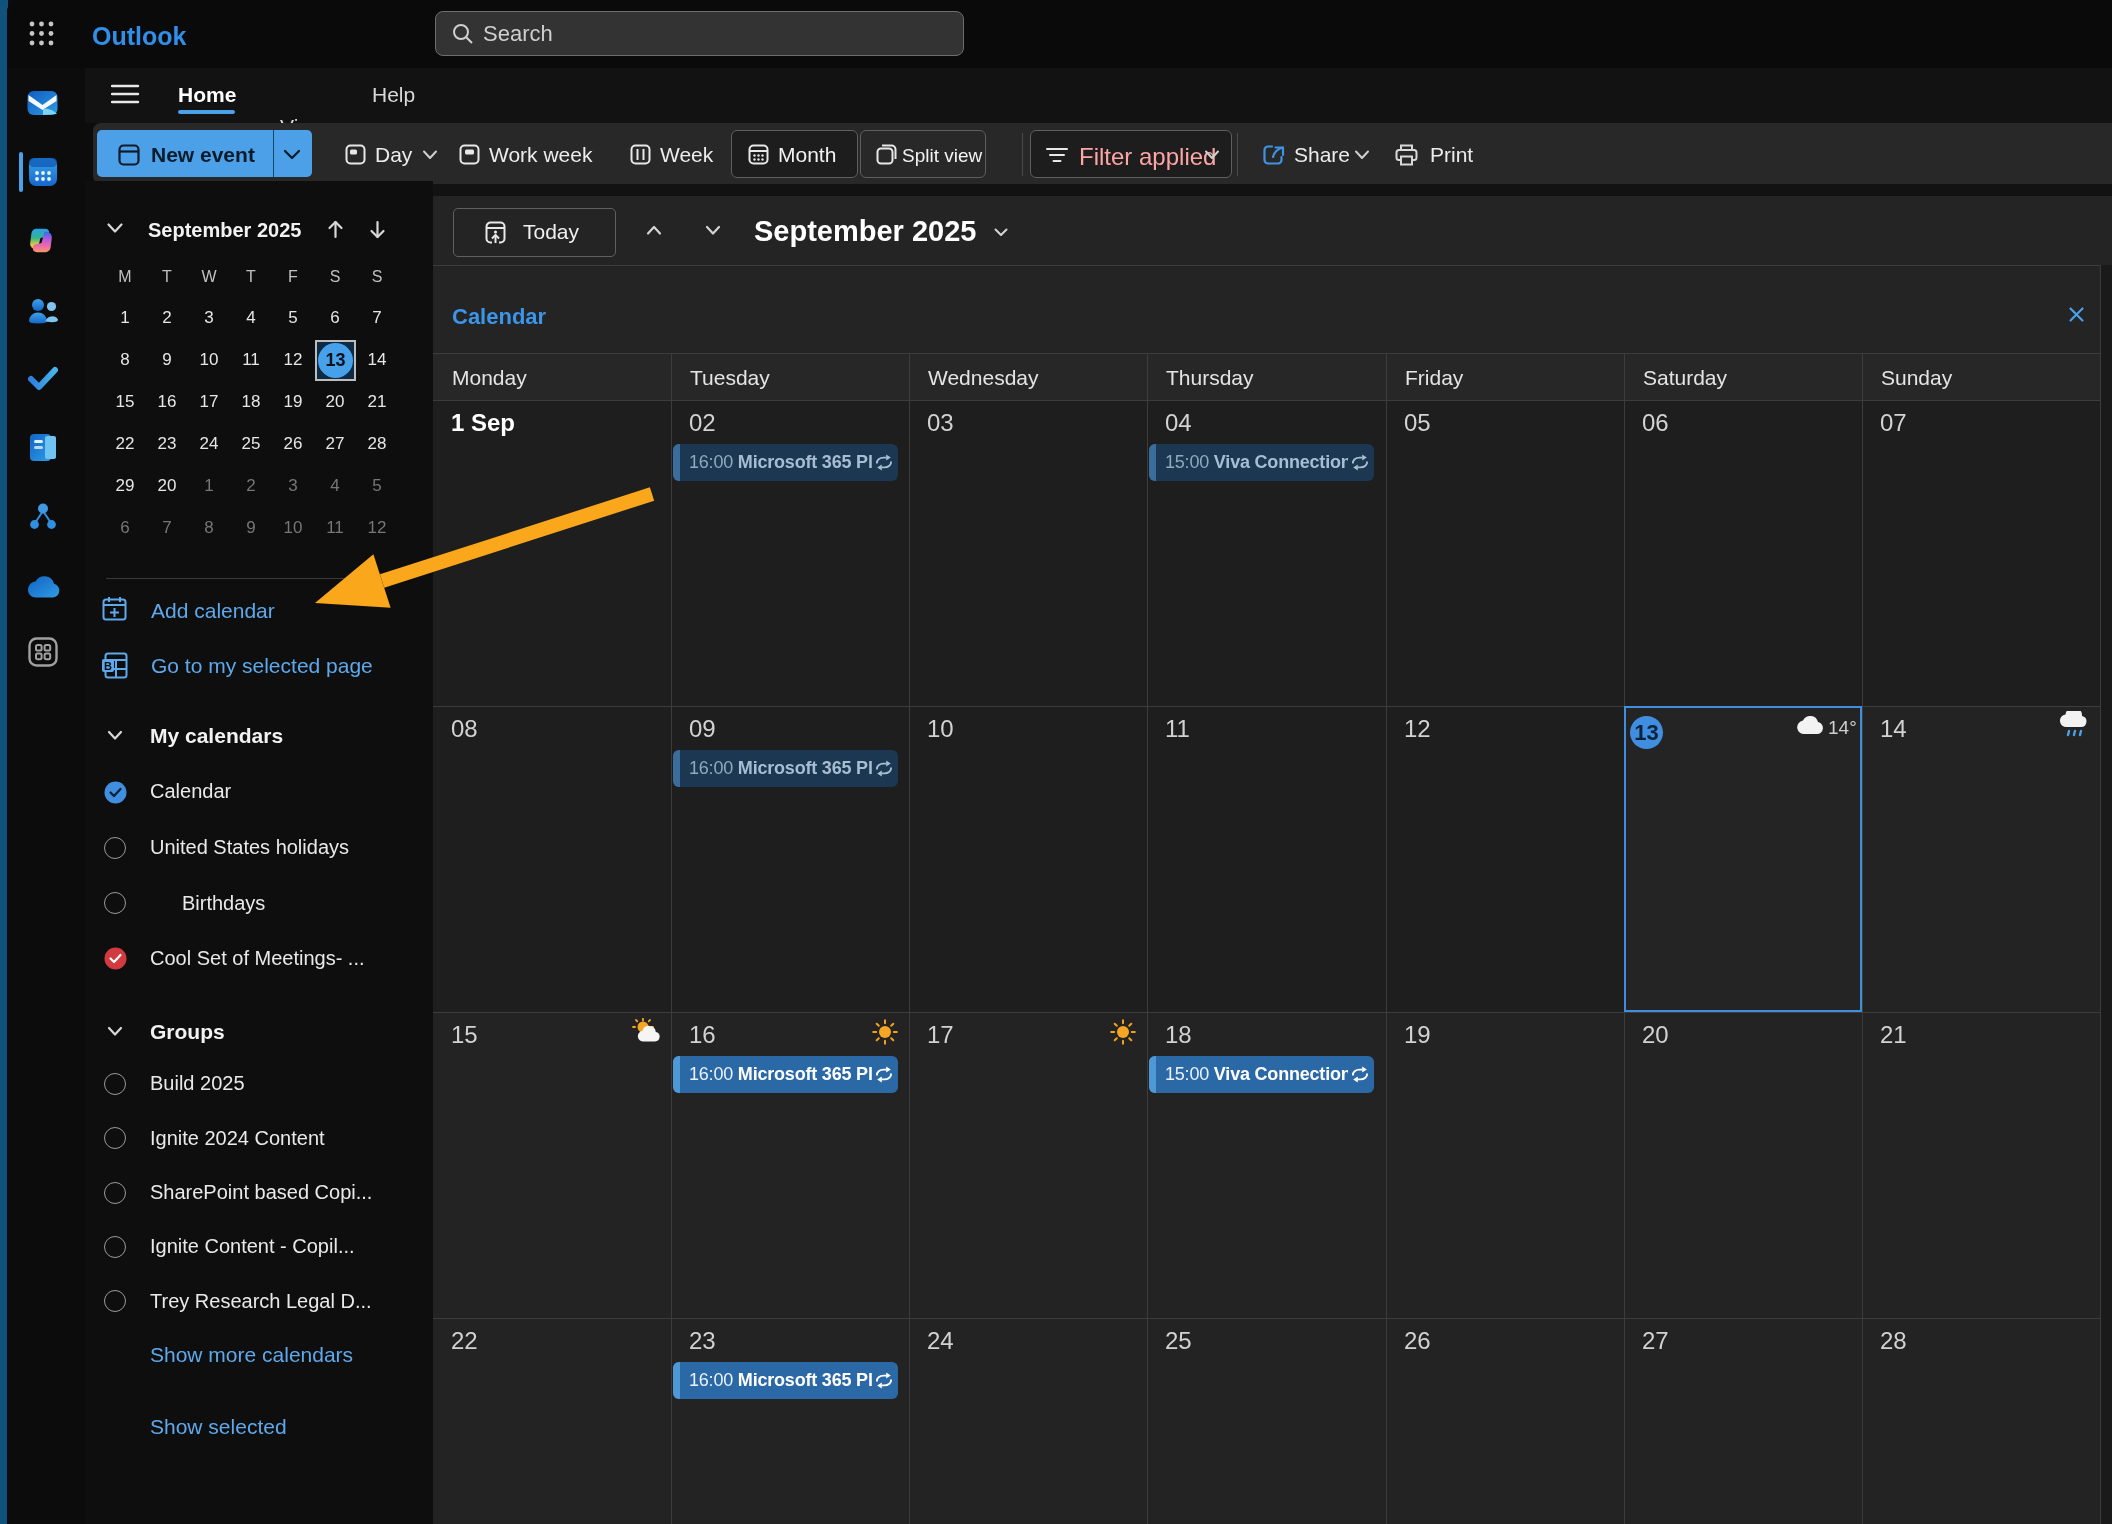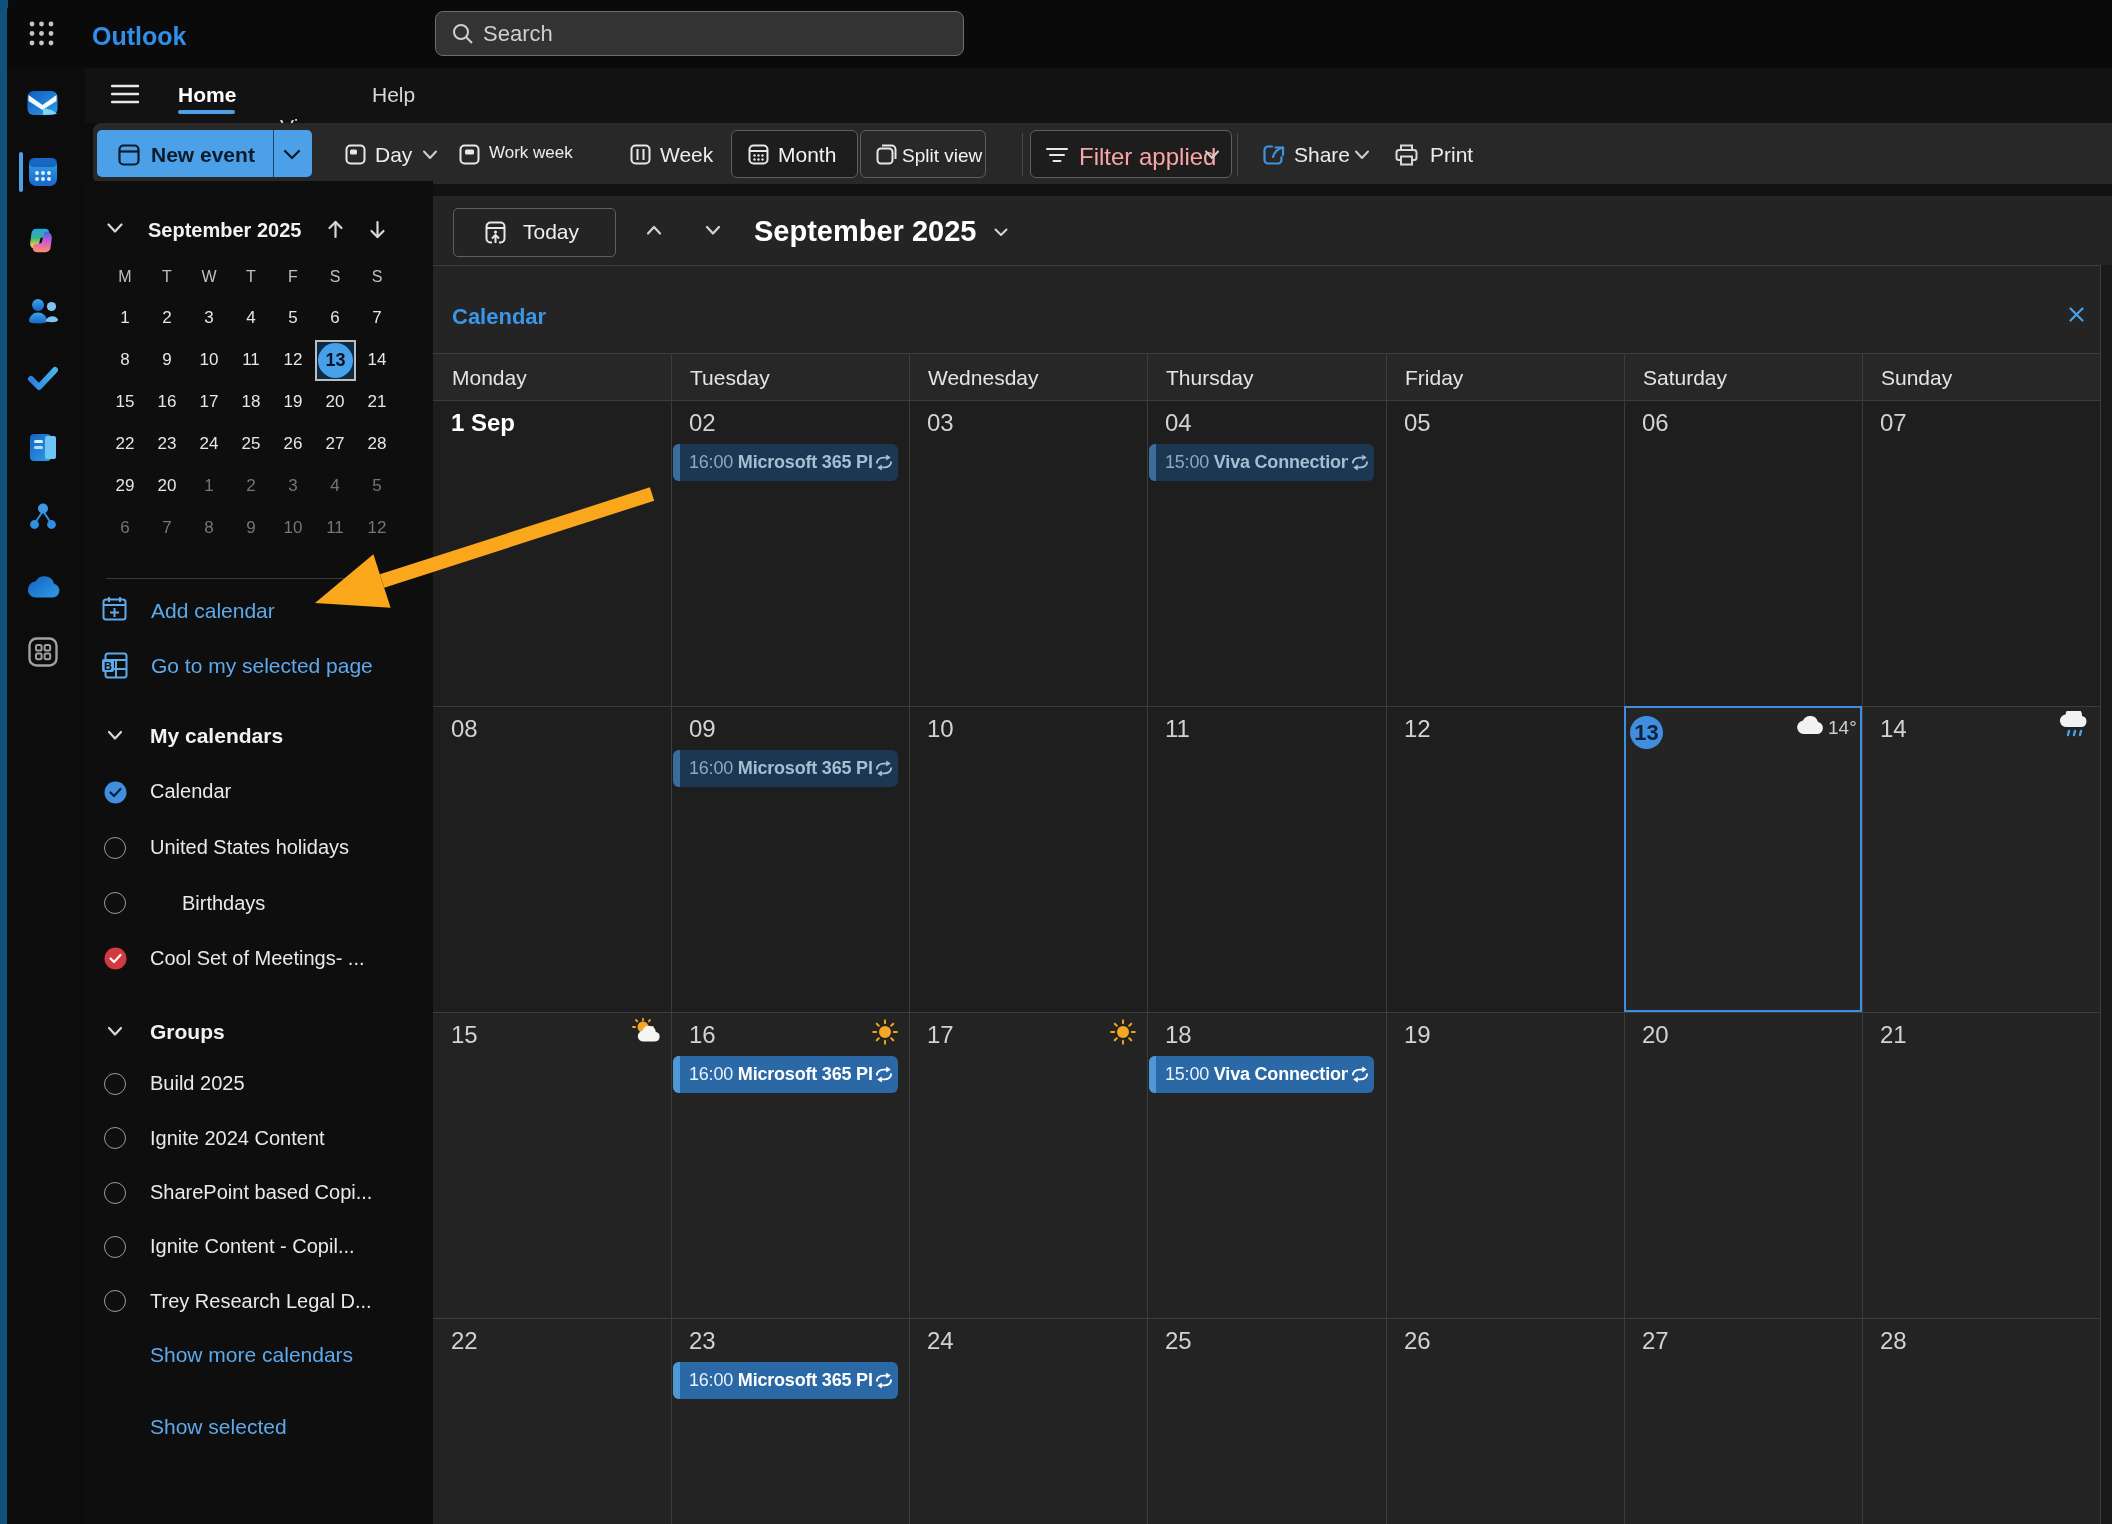--- a/index.html
+++ b/index.html
@@ -81,21 +81,21 @@
 </svg>
 <div class="abs" style="left:375px;top:143px;font-size:21px;color:#ececec;">Day</div>
 <svg class="abs" style="left:421px;top:149px;" width="18" height="12" viewBox="0 0 18 12">
   <polyline points="3,2.5 9,9 15,2.5" fill="none" stroke="#cfcfcf" stroke-width="2" stroke-linecap="round" stroke-linejoin="round"></polyline>
 </svg>
 
 <svg class="abs" style="left:459px;top:144px;" width="21" height="21" viewBox="0 0 21 21">
   <rect x="1.5" y="1.5" width="18" height="18" rx="4" fill="none" stroke="#e8e8e8" stroke-width="2"></rect>
   <rect x="6" y="5.5" width="9" height="5" rx="1.5" fill="#e8e8e8"></rect>
 </svg>
-<div class="abs" style="left:489px;top:143px;font-size:17px;color:#ececec;">Work week</div>
+<div class="abs" style="left:489px;top:143px;font-size:21px;color:#ececec;">Work week</div>
 
 <svg class="abs" style="left:630px;top:144px;" width="21" height="21" viewBox="0 0 21 21">
   <rect x="1.5" y="1.5" width="18" height="18" rx="4" fill="none" stroke="#e8e8e8" stroke-width="2"></rect>
   <line x1="7.5" y1="5" x2="7.5" y2="16" stroke="#e8e8e8" stroke-width="2"></line>
   <line x1="13.5" y1="5" x2="13.5" y2="16" stroke="#e8e8e8" stroke-width="2"></line>
 </svg>
 <div class="abs" style="left:660px;top:143px;font-size:21px;color:#ececec;">Week</div>
 
 <div class="abs" style="left:731px;top:130px;width:127px;height:48px;background:#1d1d1d;border:1px solid #5e5e5e;border-radius:6px;"></div>
 <svg class="abs" style="left:748px;top:144px;" width="21" height="21" viewBox="0 0 21 21">

